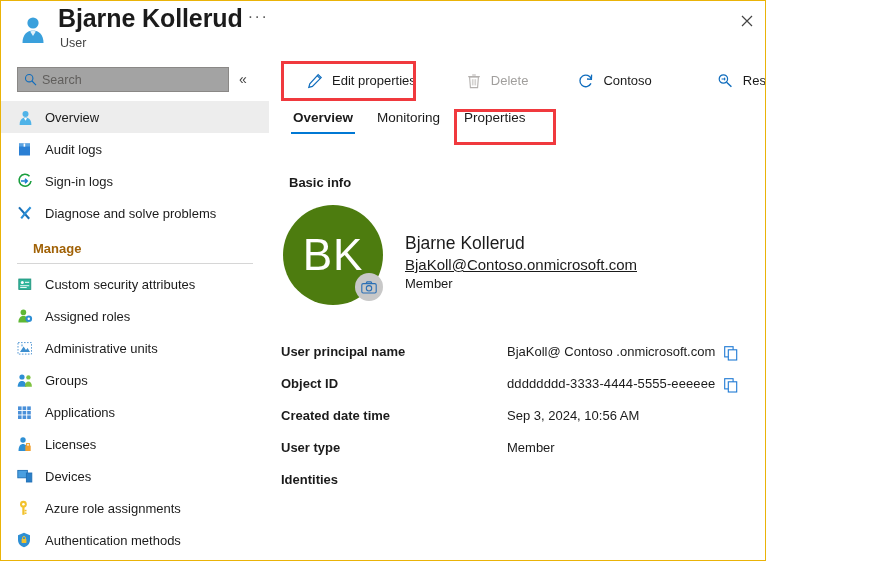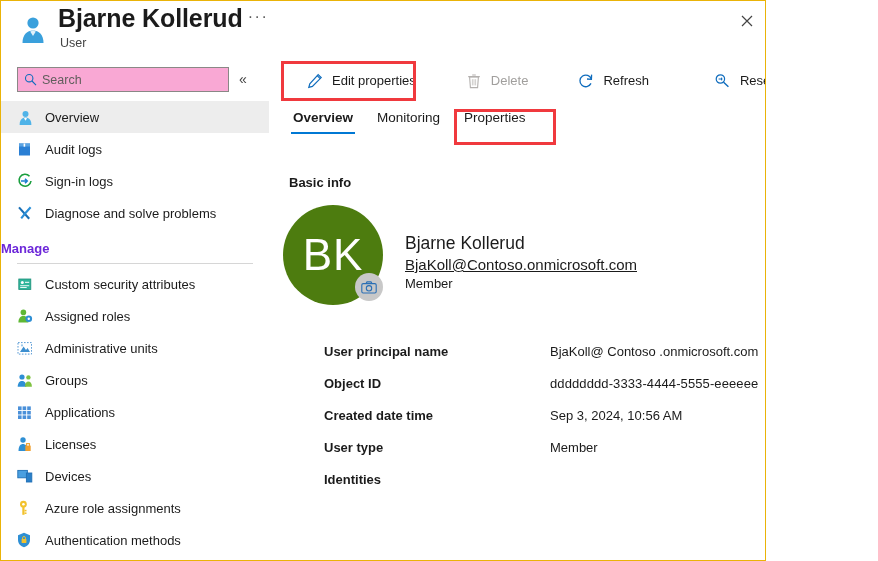--- a/index.html
+++ b/index.html
@@ -80,21 +80,21 @@
     position: absolute;
     left: 16px; top: 10px;
     width: 236px; height: 25px;
   }
   .search-box {
     position: absolute;
     left: 0; top: 0;
     width: 212px; height: 25px;
     box-sizing: border-box;
     border: 1px solid #8a8886;
-    background: #f9a8d4;
+    background: #a3a3a3;
     display: flex;
     align-items: center;
   }
   .search-icon-wrap {
     width: 24px;
     display: flex;
     justify-content: center;
     align-items: center;
     flex: 0 0 auto;
   }
@@ -146,24 +146,24 @@
   .nav-item .nav-label {
     margin-left: 6px;
     font-size: 13px;
     color: #1b1b1b;
     white-space: nowrap;
   }
   .nav-group-title {
     height: 26px;
     display: flex;
     align-items: center;
-    padding-left: 0;
+    padding-left: 32px;
     font-size: 13px;
     font-weight: 700;
-    color: #6d28d9;
+    color: #a16207;
     margin-top: 6px;
   }
   .nav-sep {
     margin: 2px 16px 4px 16px;
     height: 1px;
     background: #d6d6d6;
   }
 
   
   .content {
@@ -314,21 +314,20 @@
   .props {
     position: absolute;
     left: 12px; top: 278px;
     right: 10px;
   }
   .prop-row {
     position: relative;
     height: 32px;
     display: flex;
     align-items: center;
-    margin-left: 43px;
   }
   .prop-key {
     width: 226px;
     flex: 0 0 auto;
     font-size: 13px;
     font-weight: 700;
     color: #1b1b1b;
   }
   .prop-val {
     font-size: 13px;
@@ -584,21 +583,21 @@
         <span class="tb-label">Delete</span>
       </div>
 
       <div class="tb-btn">
         <span class="tb-ico">
           <svg width="16" height="16" viewBox="0 0 16 16">
             <path d="M13.3 6.2 A5.8 5.8 0 1 0 13 10.4" fill="none" stroke="#0f6cbd" stroke-width="1.3"></path>
             <path d="M13.6 1.6 L13.4 6.4 L9 6" fill="none" stroke="#0f6cbd" stroke-width="1.3"></path>
           </svg>
         </span>
-        <span class="tb-label">Refresh</span>
+        <span class="tb-label">Contoso</span>
       </div>
 
       <div class="tb-sep"></div>
 
       <div class="tb-btn">
         <span class="tb-ico">
           <svg width="17" height="16" viewBox="0 0 17 16">
             <circle cx="6.4" cy="6" r="4.2" fill="none" stroke="#0f6cbd" stroke-width="1.2"></circle>
             <path d="M9.6 9.2 L14.4 13.8" stroke="#0f6cbd" stroke-width="1.4" fill="none"></path>
             <path d="M4.6 6 H8.4 M7.6 4.6 V7.4" stroke="#0f6cbd" stroke-width="1" fill="none"></path>

